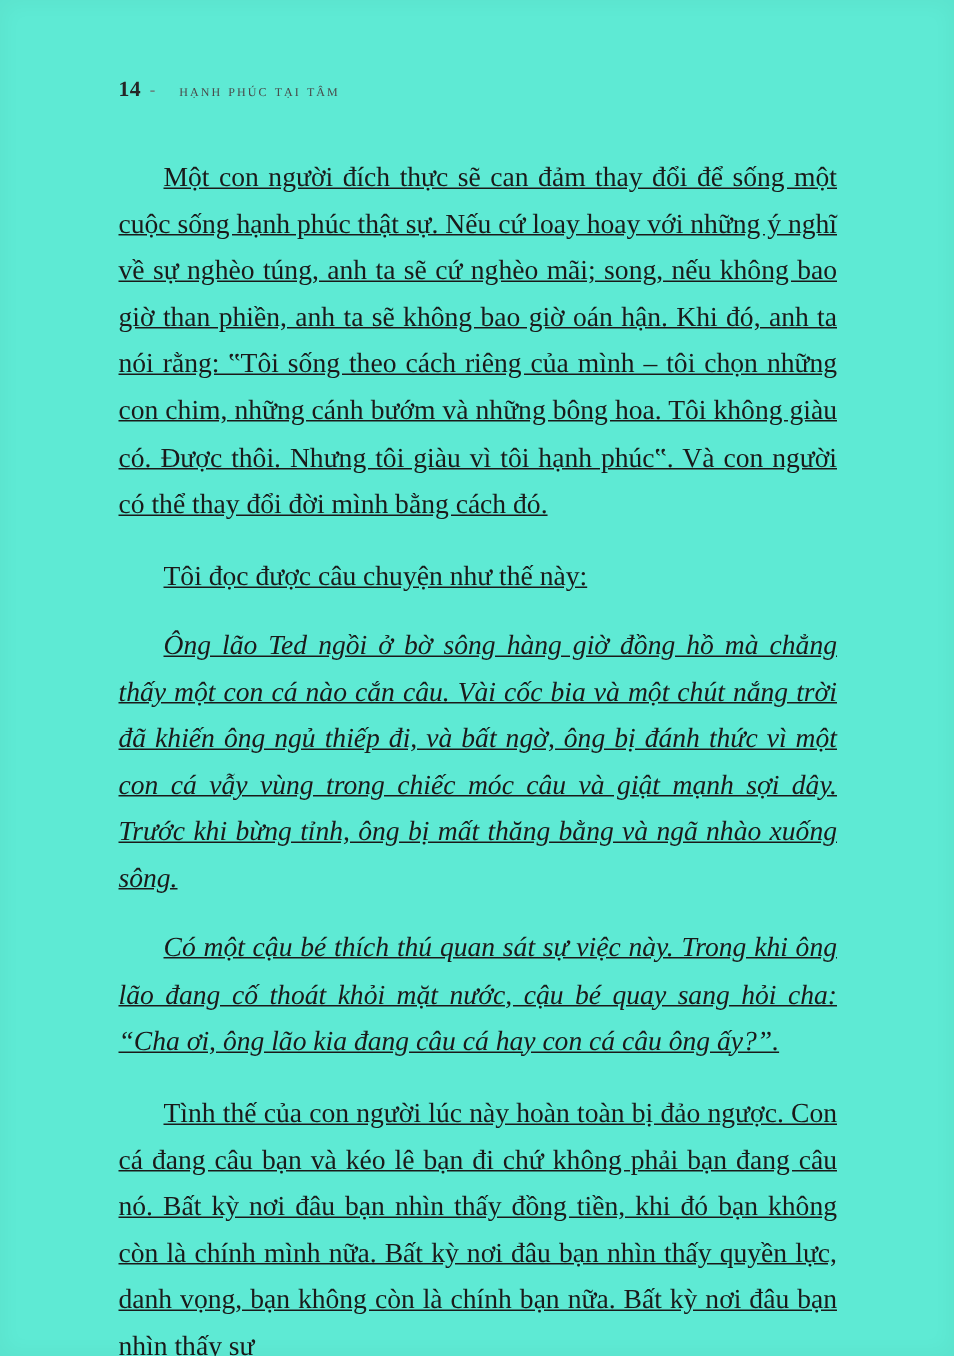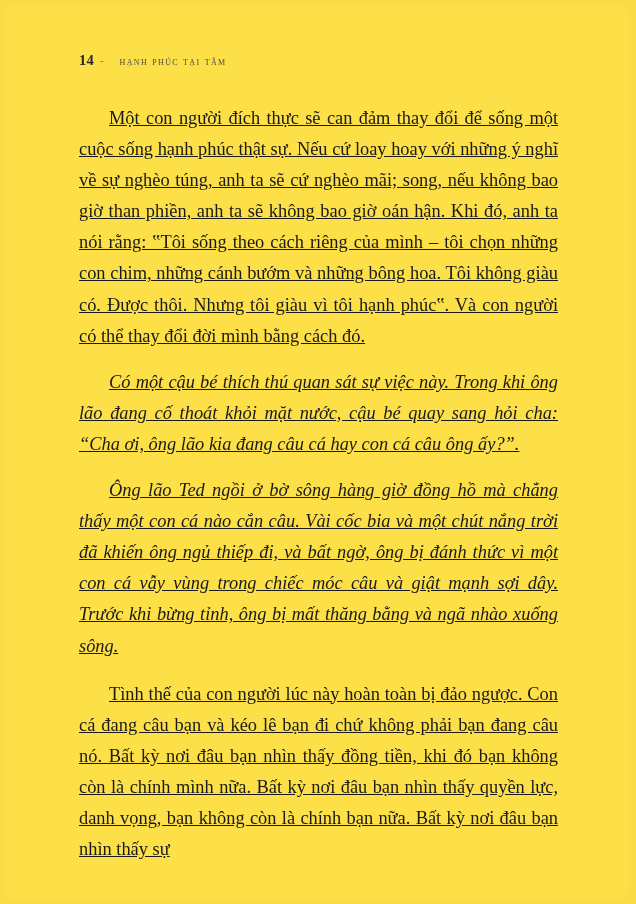--- a/index.html
+++ b/index.html
@@ -11,21 +11,21 @@
     height: 904px;
     background: #ffffff;
     font-family: "Liberation Serif", "DejaVu Serif", serif;
     color: #1a1a1a;
     overflow: hidden;
     position: relative;
   }
   .page {
     position: absolute;
     inset: 0;
-    background: #fde047;
+    background: #5eead4;
   }
   
   .scan-edge {
     position: absolute;
     inset: 0;
     pointer-events: none;
     box-shadow: inset 0 0 14px 2px rgba(0,0,0,0.035);
   }
   .running-head {
     position: absolute;
@@ -92,19 +92,20 @@
 <div class="page">
 
   <div class="running-head">
     <span class="folio">14</span>
     <span class="head-dash">-</span>
     <span class="head-title">Hạnh phúc tại tâm</span>
   </div>
 
   <div class="textblock">
     <p class="body-para">Một con người đích thực sẽ can đảm thay đổi để sống một cuộc sống hạnh phúc thật sự. Nếu cứ loay hoay với những ý nghĩ về sự nghèo túng, anh ta sẽ cứ nghèo mãi; song, nếu không bao giờ than phiền, anh ta sẽ không bao giờ oán hận. Khi đó, anh ta nói rằng: ‟Tôi sống theo cách riêng của mình – tôi chọn những con chim, những cánh bướm và những bông hoa. Tôi không giàu có. Được thôi. Nhưng tôi giàu vì tôi hạnh phúc‟. Và con người có thể thay đổi đời mình bằng cách đó.</p>
+    <p class="body-para gap-before">Tôi đọc được câu chuyện như thế này:</p>
+    <p class="story-para gap-before-sm">Ông lão Ted ngồi ở bờ sông hàng giờ đồng hồ mà chẳng thấy một con cá nào cắn câu. Vài cốc bia và một chút nắng trời đã khiến ông ngủ thiếp đi, và bất ngờ, ông bị đánh thức vì một con cá vẫy vùng trong chiếc móc câu và giật mạnh sợi dây. Trước khi bừng tỉnh, ông bị mất thăng bằng và ngã nhào xuống sông.</p>
     <p class="story-para gap-before-sm">Có một cậu bé thích thú quan sát sự việc này. Trong khi ông lão đang cố thoát khỏi mặt nước, cậu bé quay sang hỏi cha: “Cha ơi, ông lão kia đang câu cá hay con cá câu ông ấy?”.</p>
-    <p class="story-para gap-before-sm">Ông lão Ted ngồi ở bờ sông hàng giờ đồng hồ mà chẳng thấy một con cá nào cắn câu. Vài cốc bia và một chút nắng trời đã khiến ông ngủ thiếp đi, và bất ngờ, ông bị đánh thức vì một con cá vẫy vùng trong chiếc móc câu và giật mạnh sợi dây. Trước khi bừng tỉnh, ông bị mất thăng bằng và ngã nhào xuống sông.</p>
     <p class="body-para gap-before">Tình thế của con người lúc này hoàn toàn bị đảo ngược. Con cá đang câu bạn và kéo lê bạn đi chứ không phải bạn đang câu nó. Bất kỳ nơi đâu bạn nhìn thấy đồng tiền, khi đó bạn không còn là chính mình nữa. Bất kỳ nơi đâu bạn nhìn thấy quyền lực, danh vọng, bạn không còn là chính bạn nữa. Bất kỳ nơi đâu bạn nhìn thấy sự</p>
   </div>
 
   <div class="scan-edge"></div>
 </div>
 
 </body></html>

